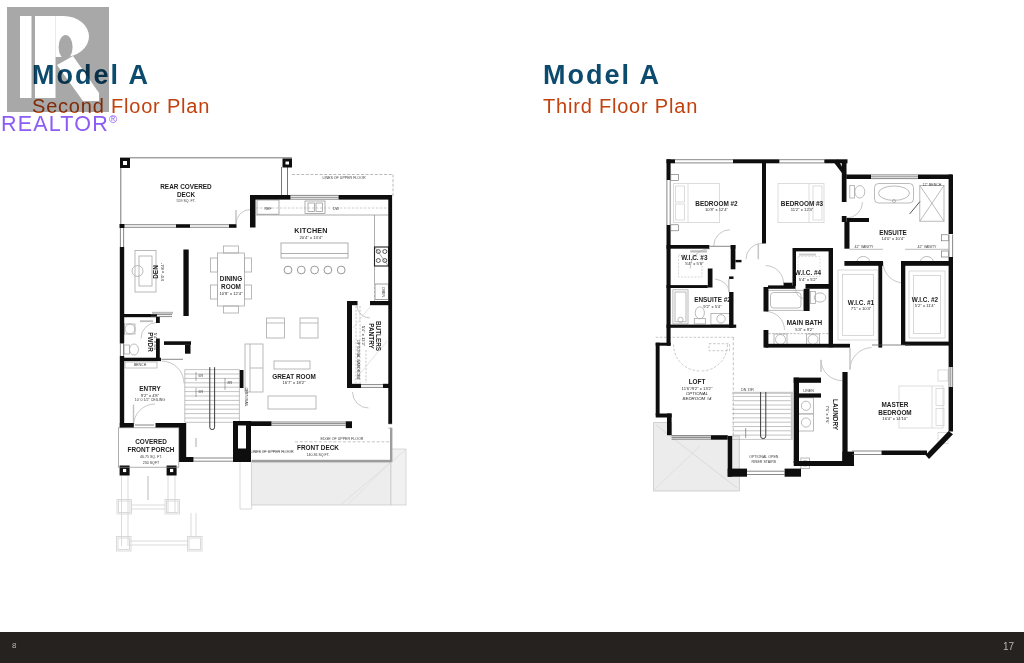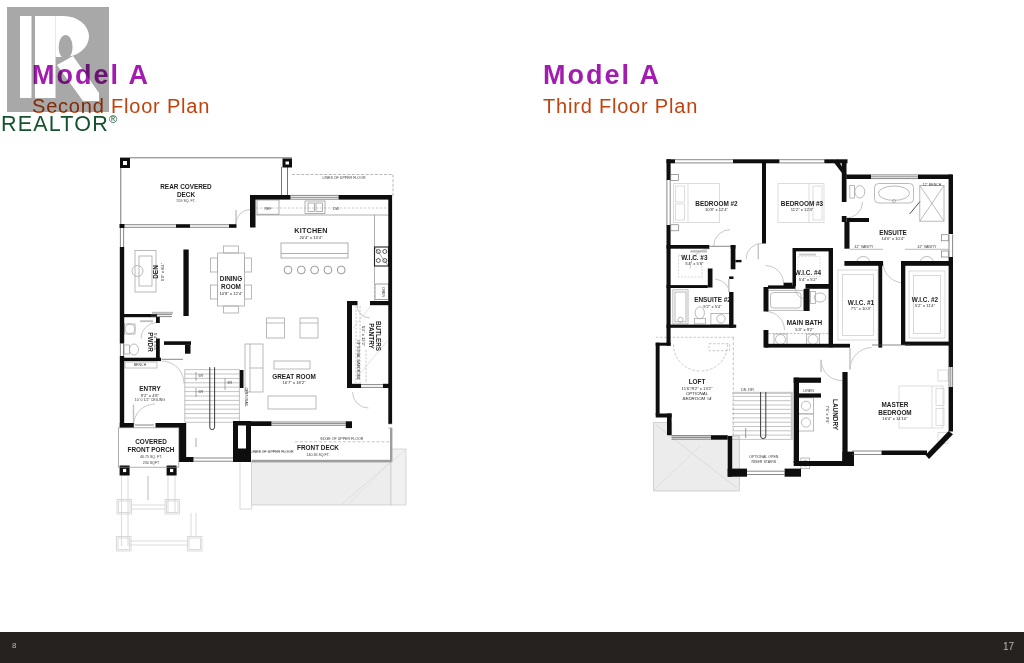--- a/index.html
+++ b/index.html
@@ -1,19 +1,19 @@
 <!DOCTYPE html>
 <html><head>
 <meta charset="utf-8">
 <style>
   html,body{margin:0;padding:0;}
   body{width:1024px;height:663px;position:relative;background:#ffffff;overflow:hidden;
        font-family:"Liberation Sans", sans-serif;}
   .abs{position:absolute;}
-  .modela{font-size:27px;font-weight:bold;color:#a21caf;letter-spacing:2px;mix-blend-mode:multiply;}
+  .modela{font-size:27px;font-weight:bold;color:#0c4a6e;letter-spacing:2px;mix-blend-mode:multiply;}
   .sub{font-size:20px;color:#c2410c;letter-spacing:0.8px;mix-blend-mode:multiply;}
   svg text{font-family:"Liberation Sans",sans-serif;fill:#1c1c1c;}
   .rm{font-weight:bold;font-size:6.4px;letter-spacing:0;}
   .rm8{font-weight:bold;font-size:7.2px;letter-spacing:0.2px;}
   .sz{font-size:4.2px;fill:#2a2a2a;}
   .ty{font-size:3.6px;fill:#3a3a3a;}
   .it{font-size:4.4px;font-style:italic;fill:#2a2a2a;}
 </style>
 </head>
 <body>
@@ -23,21 +23,21 @@
 
   <g fill="#ffffff">
     <rect x="13" y="9" width="11.5" height="82"></rect>
     <rect x="28" y="9" width="20.5" height="82"></rect>
     <path d="M48.5 9 h8 a25.5 20.5 0 0 1 0 41 h-8 z"></path>
     <path d="M50 58 l16 -9 L92 86 L92 94 L76 94 Z"></path>
   </g>
   <ellipse cx="58.6" cy="40" rx="7" ry="12" fill="#a8a8a8"></ellipse>
 </svg>
 
-<div class="abs" style="left:1px;top:112px;width:150px;font-size:21.5px;color:#14532d;letter-spacing:1.2px;">REALTOR<span style="font-size:11px;vertical-align:8px;">®</span></div>
+<div class="abs" style="left:1px;top:112px;width:150px;font-size:21.5px;color:#8b5cf6;letter-spacing:1.2px;">REALTOR<span style="font-size:11px;vertical-align:8px;">®</span></div>
 
 <div class="abs modela" style="left:32px;top:60px;">Model A</div>
 
 <div class="abs sub" style="left:32px;top:95px;">Second Floor Plan</div>
 
 <div class="abs modela" style="left:543px;top:60px;">Model A</div>
 
 <div class="abs sub" style="left:543px;top:95px;">Third Floor Plan</div>
 
 <svg class="abs" style="left:100px;top:150px;" width="320" height="460" viewBox="100 150 320 460">

